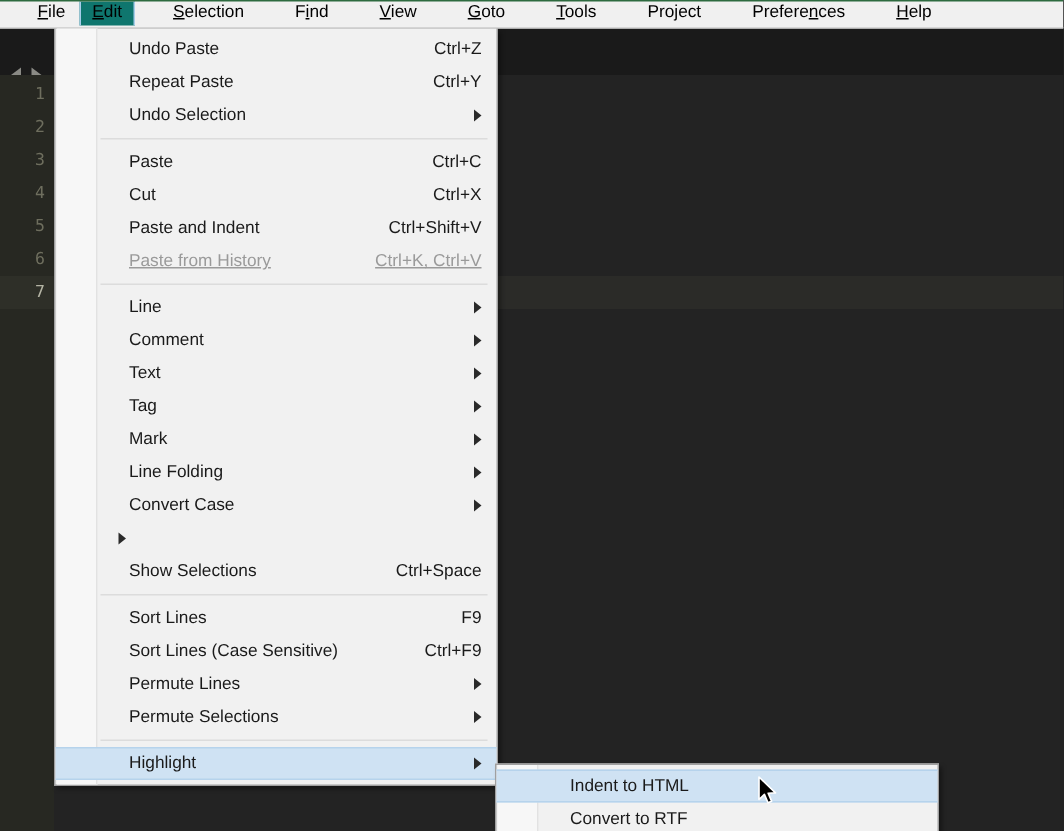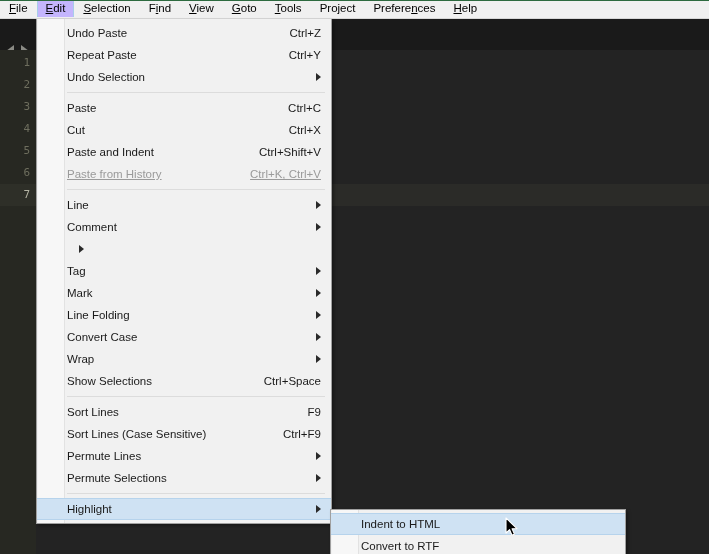--- a/index.html
+++ b/index.html
@@ -98,32 +98,32 @@
     z-index: 20;
   }
   #menu-bar::after {
     content: "";
     position: absolute;
     left: 0; top: 0;
     width: 709px; height: 1px;
     background: #2d6a3f;
   }
   .menubar-item {
-    padding: 2px 9px 3px 9px;
+    padding: 2px 9px 3px 25px;
     line-height: 13px;
     height: 16px;
     box-sizing: border-box;
     display: flex;
     align-items: center;
     white-space: nowrap;
     cursor: default;
   }
   .menubar-item .accel { text-decoration: underline; }
   .menubar-item.open {
-    background: #c4b5fd;
+    background: #0f766e;
     border-left: 1px solid #a8cdea;
     border-right: 1px solid #a8cdea;
     padding-left: 8px;
     padding-right: 8px;
   }
 
   
   #edit-menu {
     position: absolute;
     left: 36px; top: 19px;
@@ -153,21 +153,21 @@
     display: flex;
     align-items: center;
     font-size: 11.5px;
     color: #1a1a1a;
     padding-left: 30px;
     padding-right: 10px;
     white-space: nowrap;
     cursor: default;
     box-sizing: border-box;
   }
-  .menu-item .label { flex: 1 1 auto; }
+  .menu-item .label { flex: 1 1 auto; margin-left: 19px; }
   .menu-item .shortcut {
     flex: 0 0 auto;
     color: #1a1a1a;
     font-size: 11.5px;
     padding-left: 20px;
   }
   .menu-item.disabled .label,
   .menu-item.disabled .shortcut { color: #9a9a9a; text-decoration: underline; }
   .menu-item .submenu-arrow {
     flex: 0 0 auto;
@@ -322,40 +322,40 @@
     <div class="menu-sep"></div>
     <div class="menu-item">
       <span class="label">Line</span>
       <span class="submenu-arrow"></span>
     </div>
     <div class="menu-item">
       <span class="label">Comment</span>
       <span class="submenu-arrow"></span>
     </div>
     <div class="menu-item">
+      <span class="label">Text</span>
       <span class="submenu-arrow"></span>
     </div>
     <div class="menu-item">
       <span class="label">Tag</span>
       <span class="submenu-arrow"></span>
     </div>
     <div class="menu-item">
       <span class="label">Mark</span>
       <span class="submenu-arrow"></span>
     </div>
     <div class="menu-item">
       <span class="label">Line Folding</span>
       <span class="submenu-arrow"></span>
     </div>
     <div class="menu-item">
       <span class="label">Convert Case</span>
       <span class="submenu-arrow"></span>
     </div>
     <div class="menu-item">
-      <span class="label">Wrap</span>
       <span class="submenu-arrow"></span>
     </div>
     <div class="menu-item">
       <span class="label">Show Selections</span>
       <span class="shortcut">Ctrl+Space</span>
     </div>
     <div class="menu-sep"></div>
     <div class="menu-item">
       <span class="label">Sort Lines</span>
       <span class="shortcut">F9</span>

